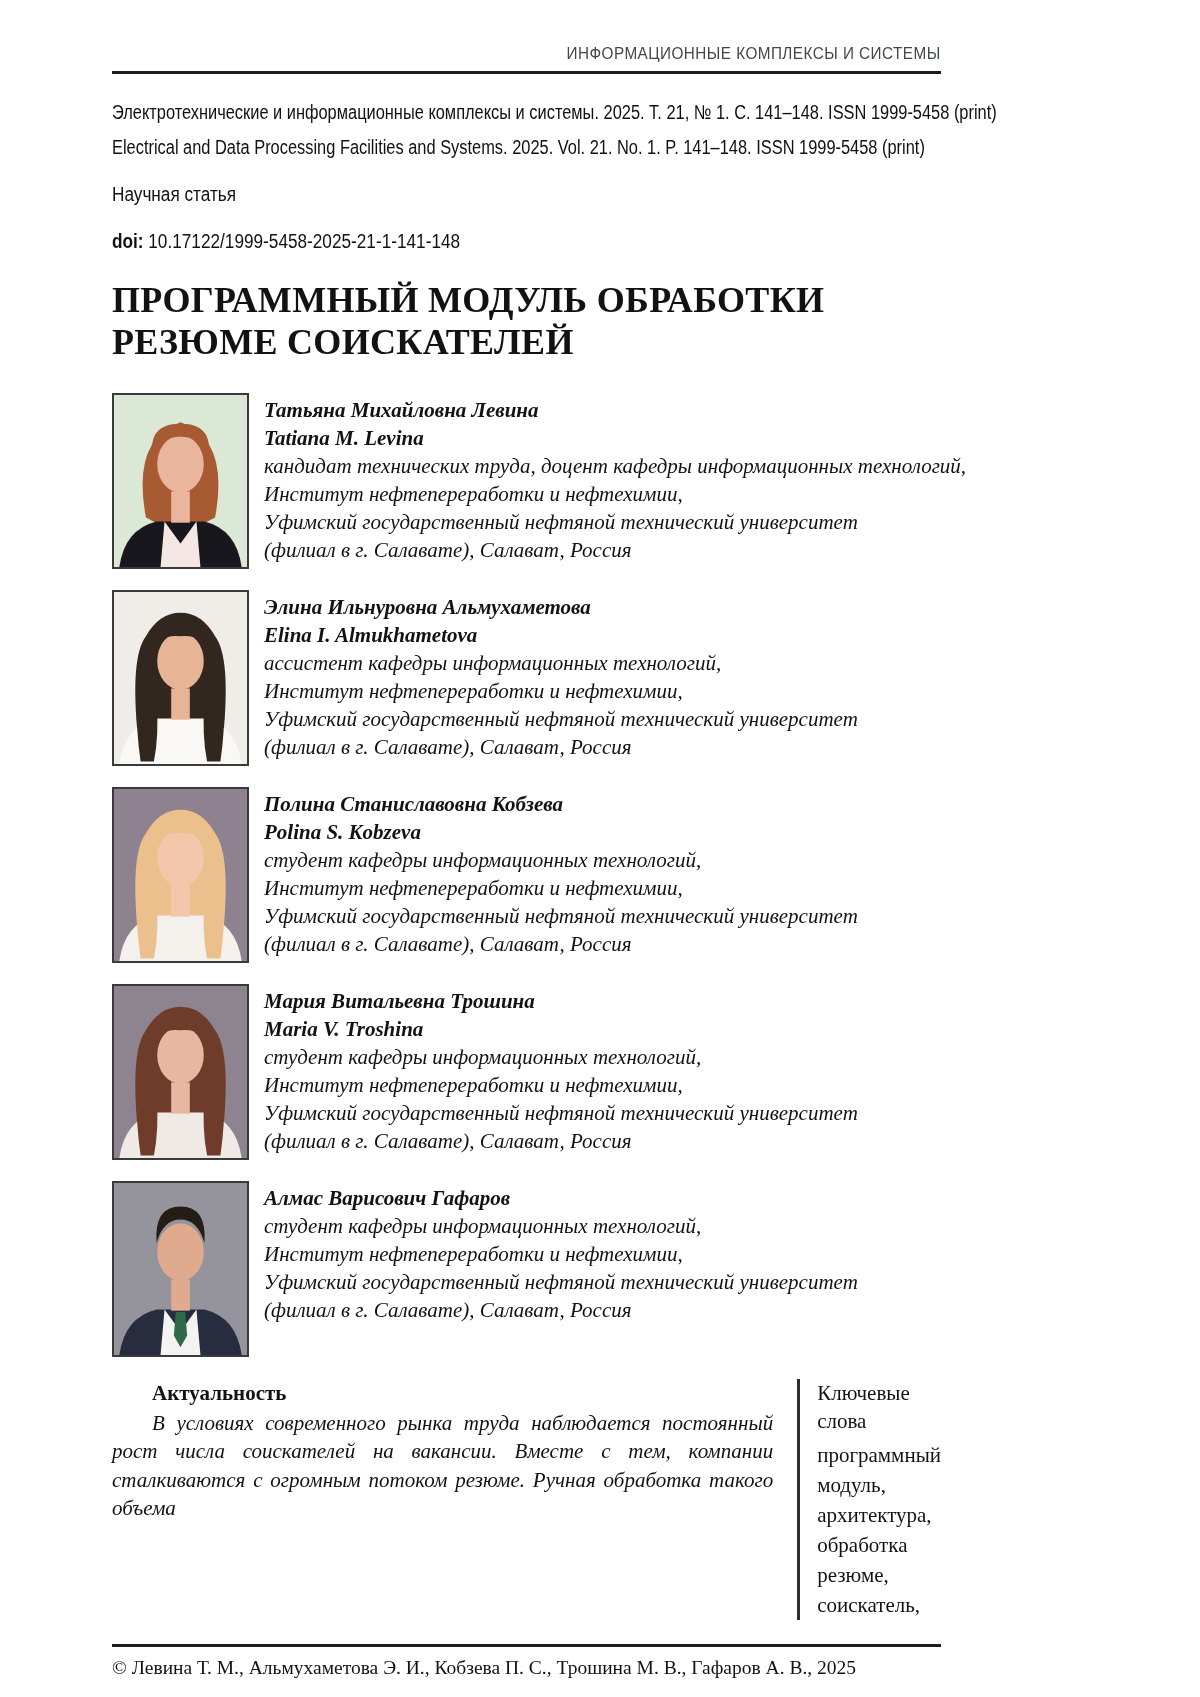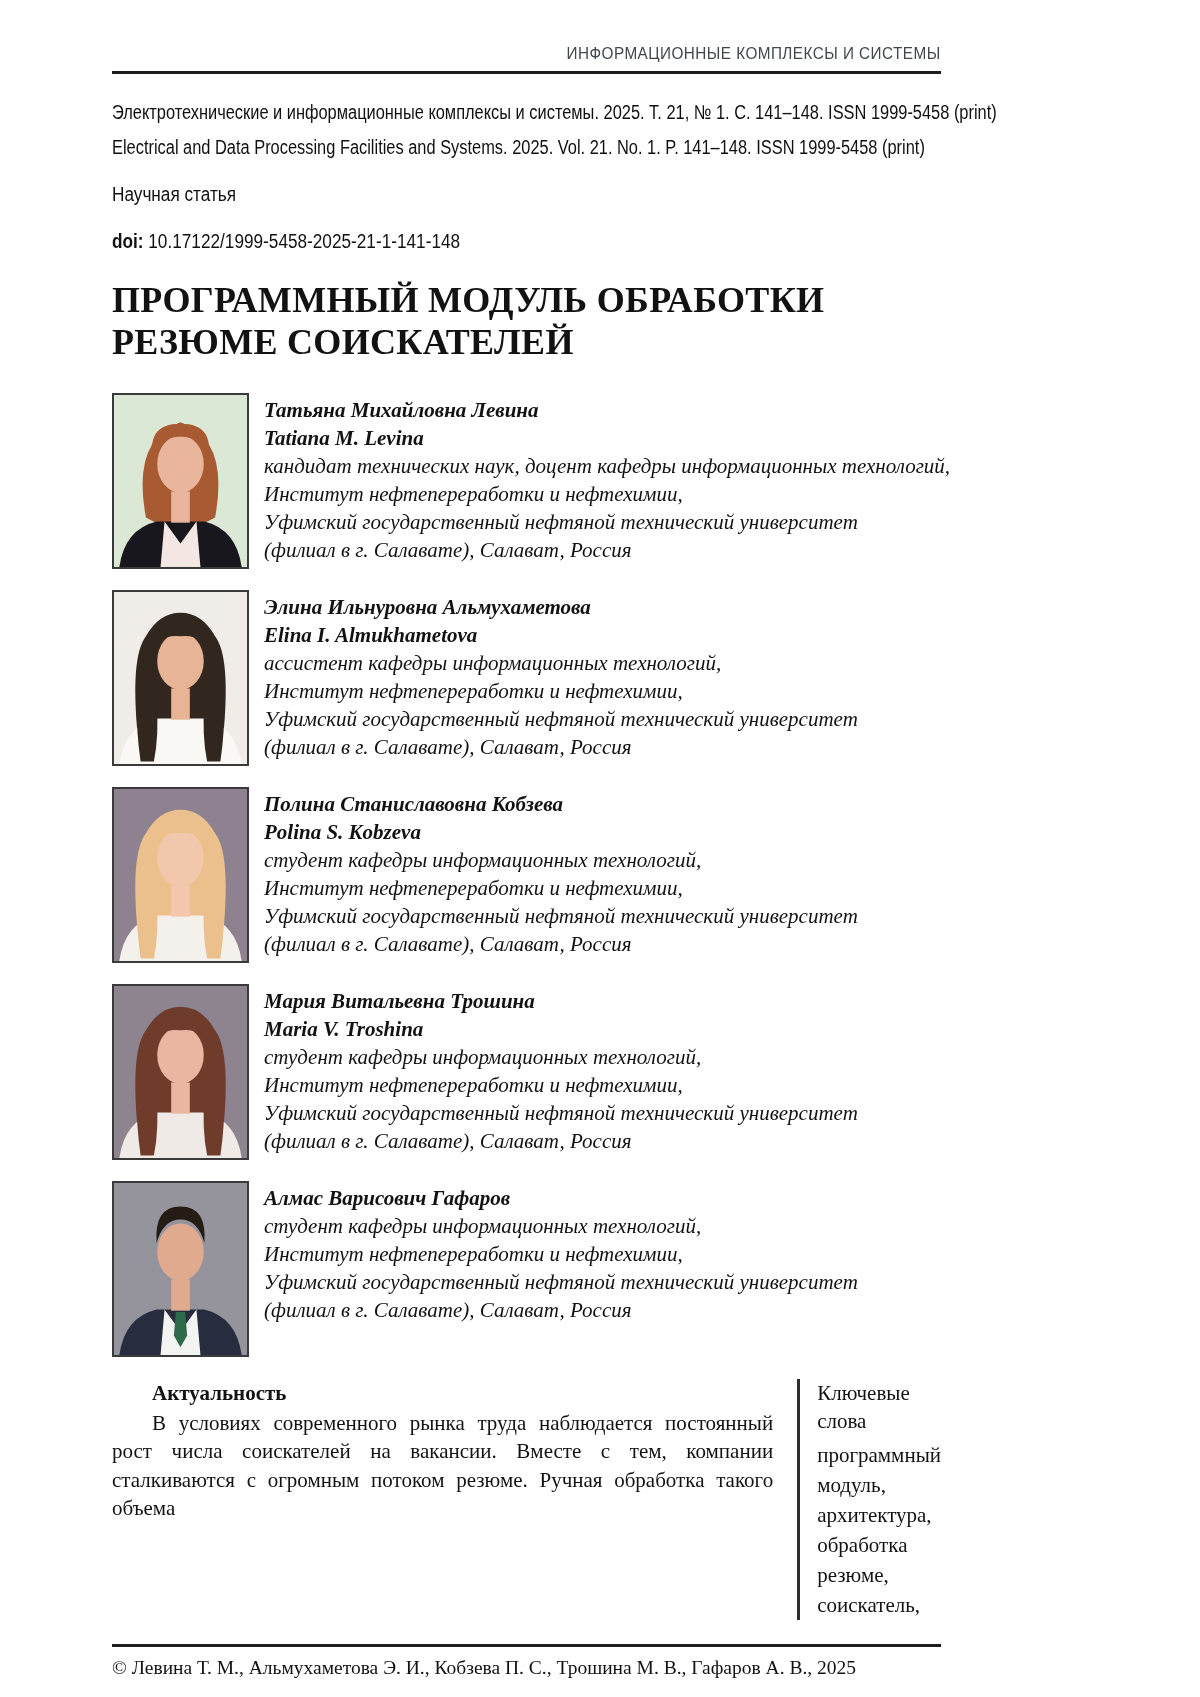--- a/index.html
+++ b/index.html
@@ -96,20 +96,21 @@
   }
   .relevance-heading {
     font-weight: bold;
     padding-left: 40px;
   }
   .relevance-text {
     margin-top: 1px;
     text-align: justify;
     text-indent: 40px;
     hyphens: auto;
+    font-style: italic;
     -webkit-hyphens: auto;
   }
   .kw-divider {
     width: 3px;
     background: #2d2d2d;
     margin-left: 24px;
     margin-right: 17px;
   }
   .keywords {
     flex: 1;
@@ -187,21 +188,21 @@
             <path d="M4 132 Q8 103 32 97 L68 97 Q92 103 96 132 Z" fill="#17171d"></path>
             <path d="M38 97 L50 114 L62 97 L65 132 L35 132 Z" fill="#f4e6e2"></path>
             <rect x="43" y="74" width="14" height="24" fill="#eab59d"></rect>
             <ellipse cx="50" cy="53" rx="17.5" ry="22" fill="#eab59d"></ellipse>
             <path d="M30 52 Q23 22 50 22 Q77 22 70 52 Q66 31 50 32 Q34 31 30 52 Z" fill="#a85a33"></path>
           </svg>
         </div>
       <div class="author-info">
         <div class="author-name">Татьяна Михайловна Левина</div>
         <div class="author-name">Tatiana M. Levina</div>
-        <div>кандидат технических наук, доцент кафедры информационных технологий,</div>
+        <div>кандидат технических труда, доцент кафедры информационных технологий,</div>
         <div>Институт нефтепереработки и нефтехимии,</div>
         <div>Уфимский государственный нефтяной технический университет</div>
         <div>(филиал в г. Салавате), Салават, Россия</div>
       </div>
     </div>
 
     <div class="author">
       <div class="author-photo">
           <svg viewBox="0 0 100 132" preserveAspectRatio="none" xmlns="http://www.w3.org/2000/svg">
             <rect x="0" y="0" width="100" height="132" fill="#f0ede9"></rect>

